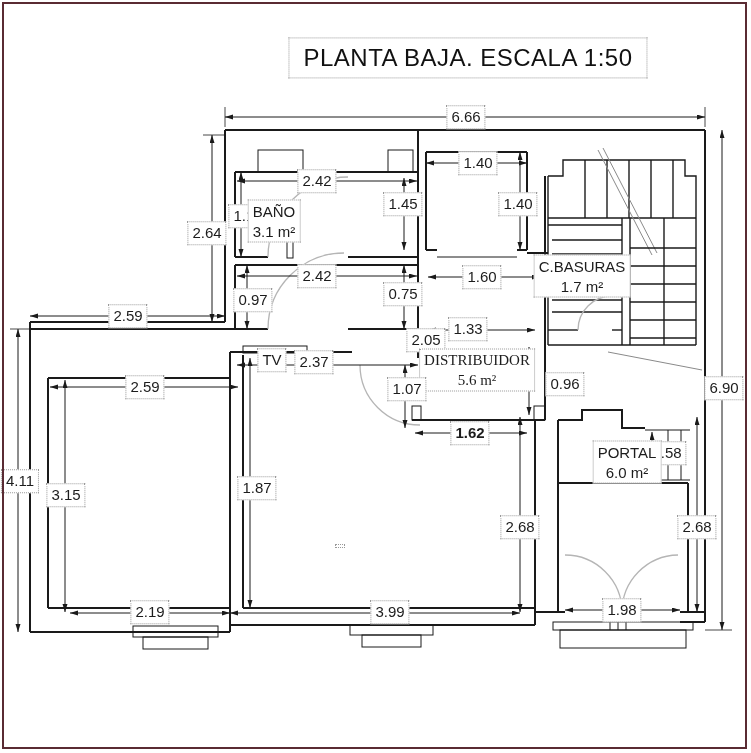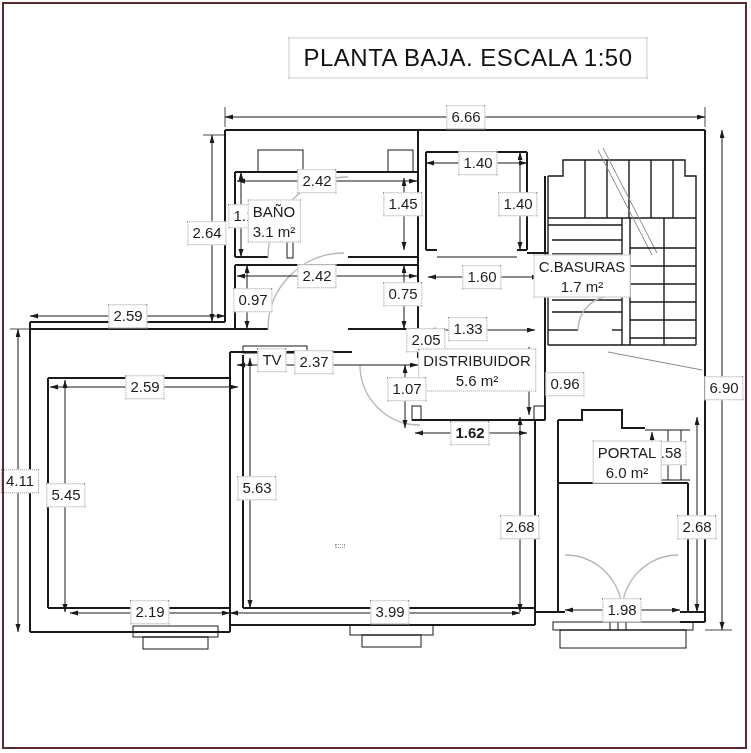--- a/index.html
+++ b/index.html
@@ -204,37 +204,37 @@
         <div>C.BASURAS</div>
         <div>1.7 m²</div>
       </div>
       <div class="label dim" style="left: 253px; top: 300px;">0.97</div>
       <div class="label dim" style="left: 403px; top: 294px;">0.75</div>
       <div class="label dim" style="left: 128px; top: 316px;">2.59</div>
       <div class="label dim" style="left: 468px; top: 329px;">1.33</div>
       <div class="label dim" style="left: 426px; top: 340px;">2.05</div>
       <div class="label dim" style="left: 272px; top: 360px;">TV</div>
       <div class="label dim" style="left: 314px; top: 362px;">2.37</div>
-      <div class="label room" style="left: 477px; top: 370px;">
+      <div class="label room" style="left: 477px; top: 370px; font-family: Liberation Serif, serif;">
         <div>DISTRIBUIDOR</div>
         <div>5.6 m²</div>
       </div>
       <div class="label dim" style="left: 145px; top: 387px;">2.59</div>
       <div class="label dim" style="left: 528px; top: 384px; margin-left: 37px;">0.96</div>
       <div class="label dim" style="left: 407px; top: 389px;">1.07</div>
       <div class="label dim" style="left: 724px; top: 388px;">6.90</div>
       <div class="label dim" style="left: 470px; top: 433px; font-weight: bold;">1.62</div>
       <div class="label dim" style="left: 667px; top: 453px;">0.58</div>
       <div class="label room" style="left: 627px; top: 462px;">
         <div>PORTAL</div>
         <div>6.0 m²</div>
       </div>
       <div class="label dim" style="left: 20px; top: 481px;">4.11</div>
-      <div class="label dim" style="left: 66px; top: 495px;">5.45</div>
-      <div class="label dim" style="left: 257px; top: 488px;">5.63</div>
+      <div class="label dim" style="left: 66px; top: 495px;">3.15</div>
+      <div class="label dim" style="left: 257px; top: 488px;">1.87</div>
       <div class="label dim" style="left: 520px; top: 527px;">2.68</div>
       <div class="label dim" style="left: 697px; top: 527px;">2.68</div>
       <div class="label room" style="left: 340px; top: 546px;">
       </div>
       <div class="label dim" style="left: 150px; top: 612px;">2.19</div>
       <div class="label dim" style="left: 390px; top: 612px;">3.99</div>
       <div class="label dim" style="left: 622px; top: 610px;">1.98</div>
     </div>
 
   <div id="border"></div>

